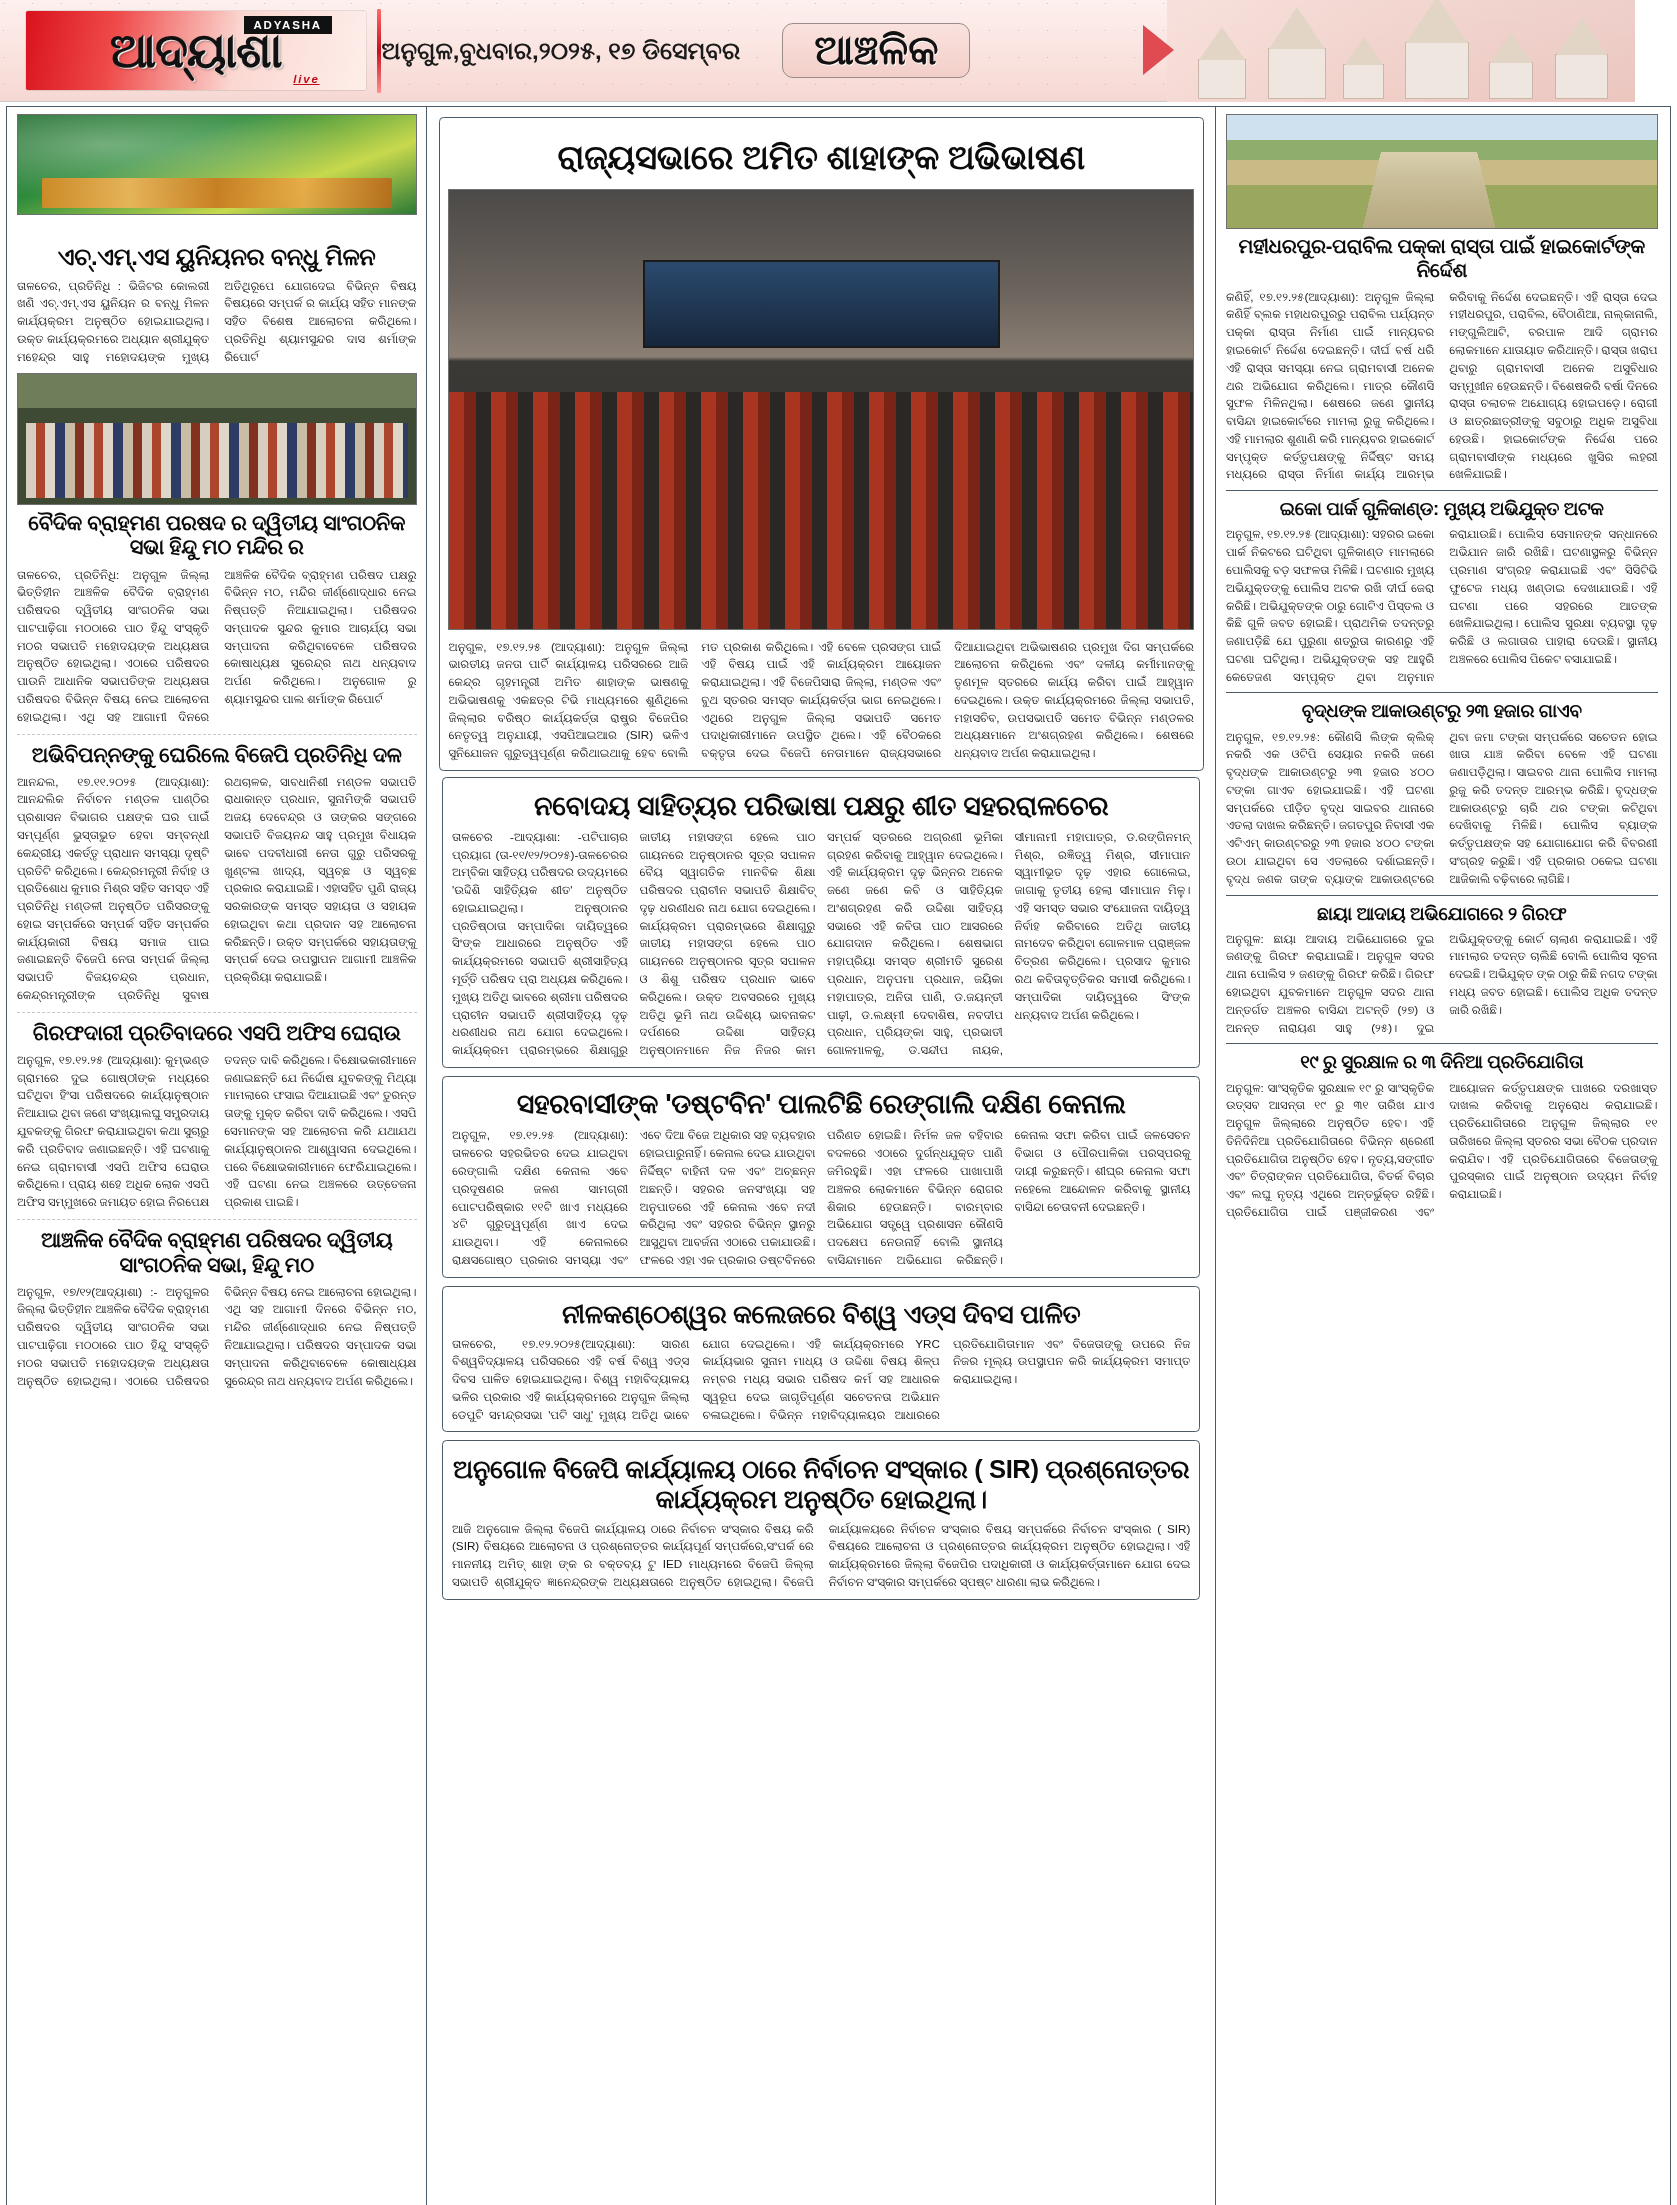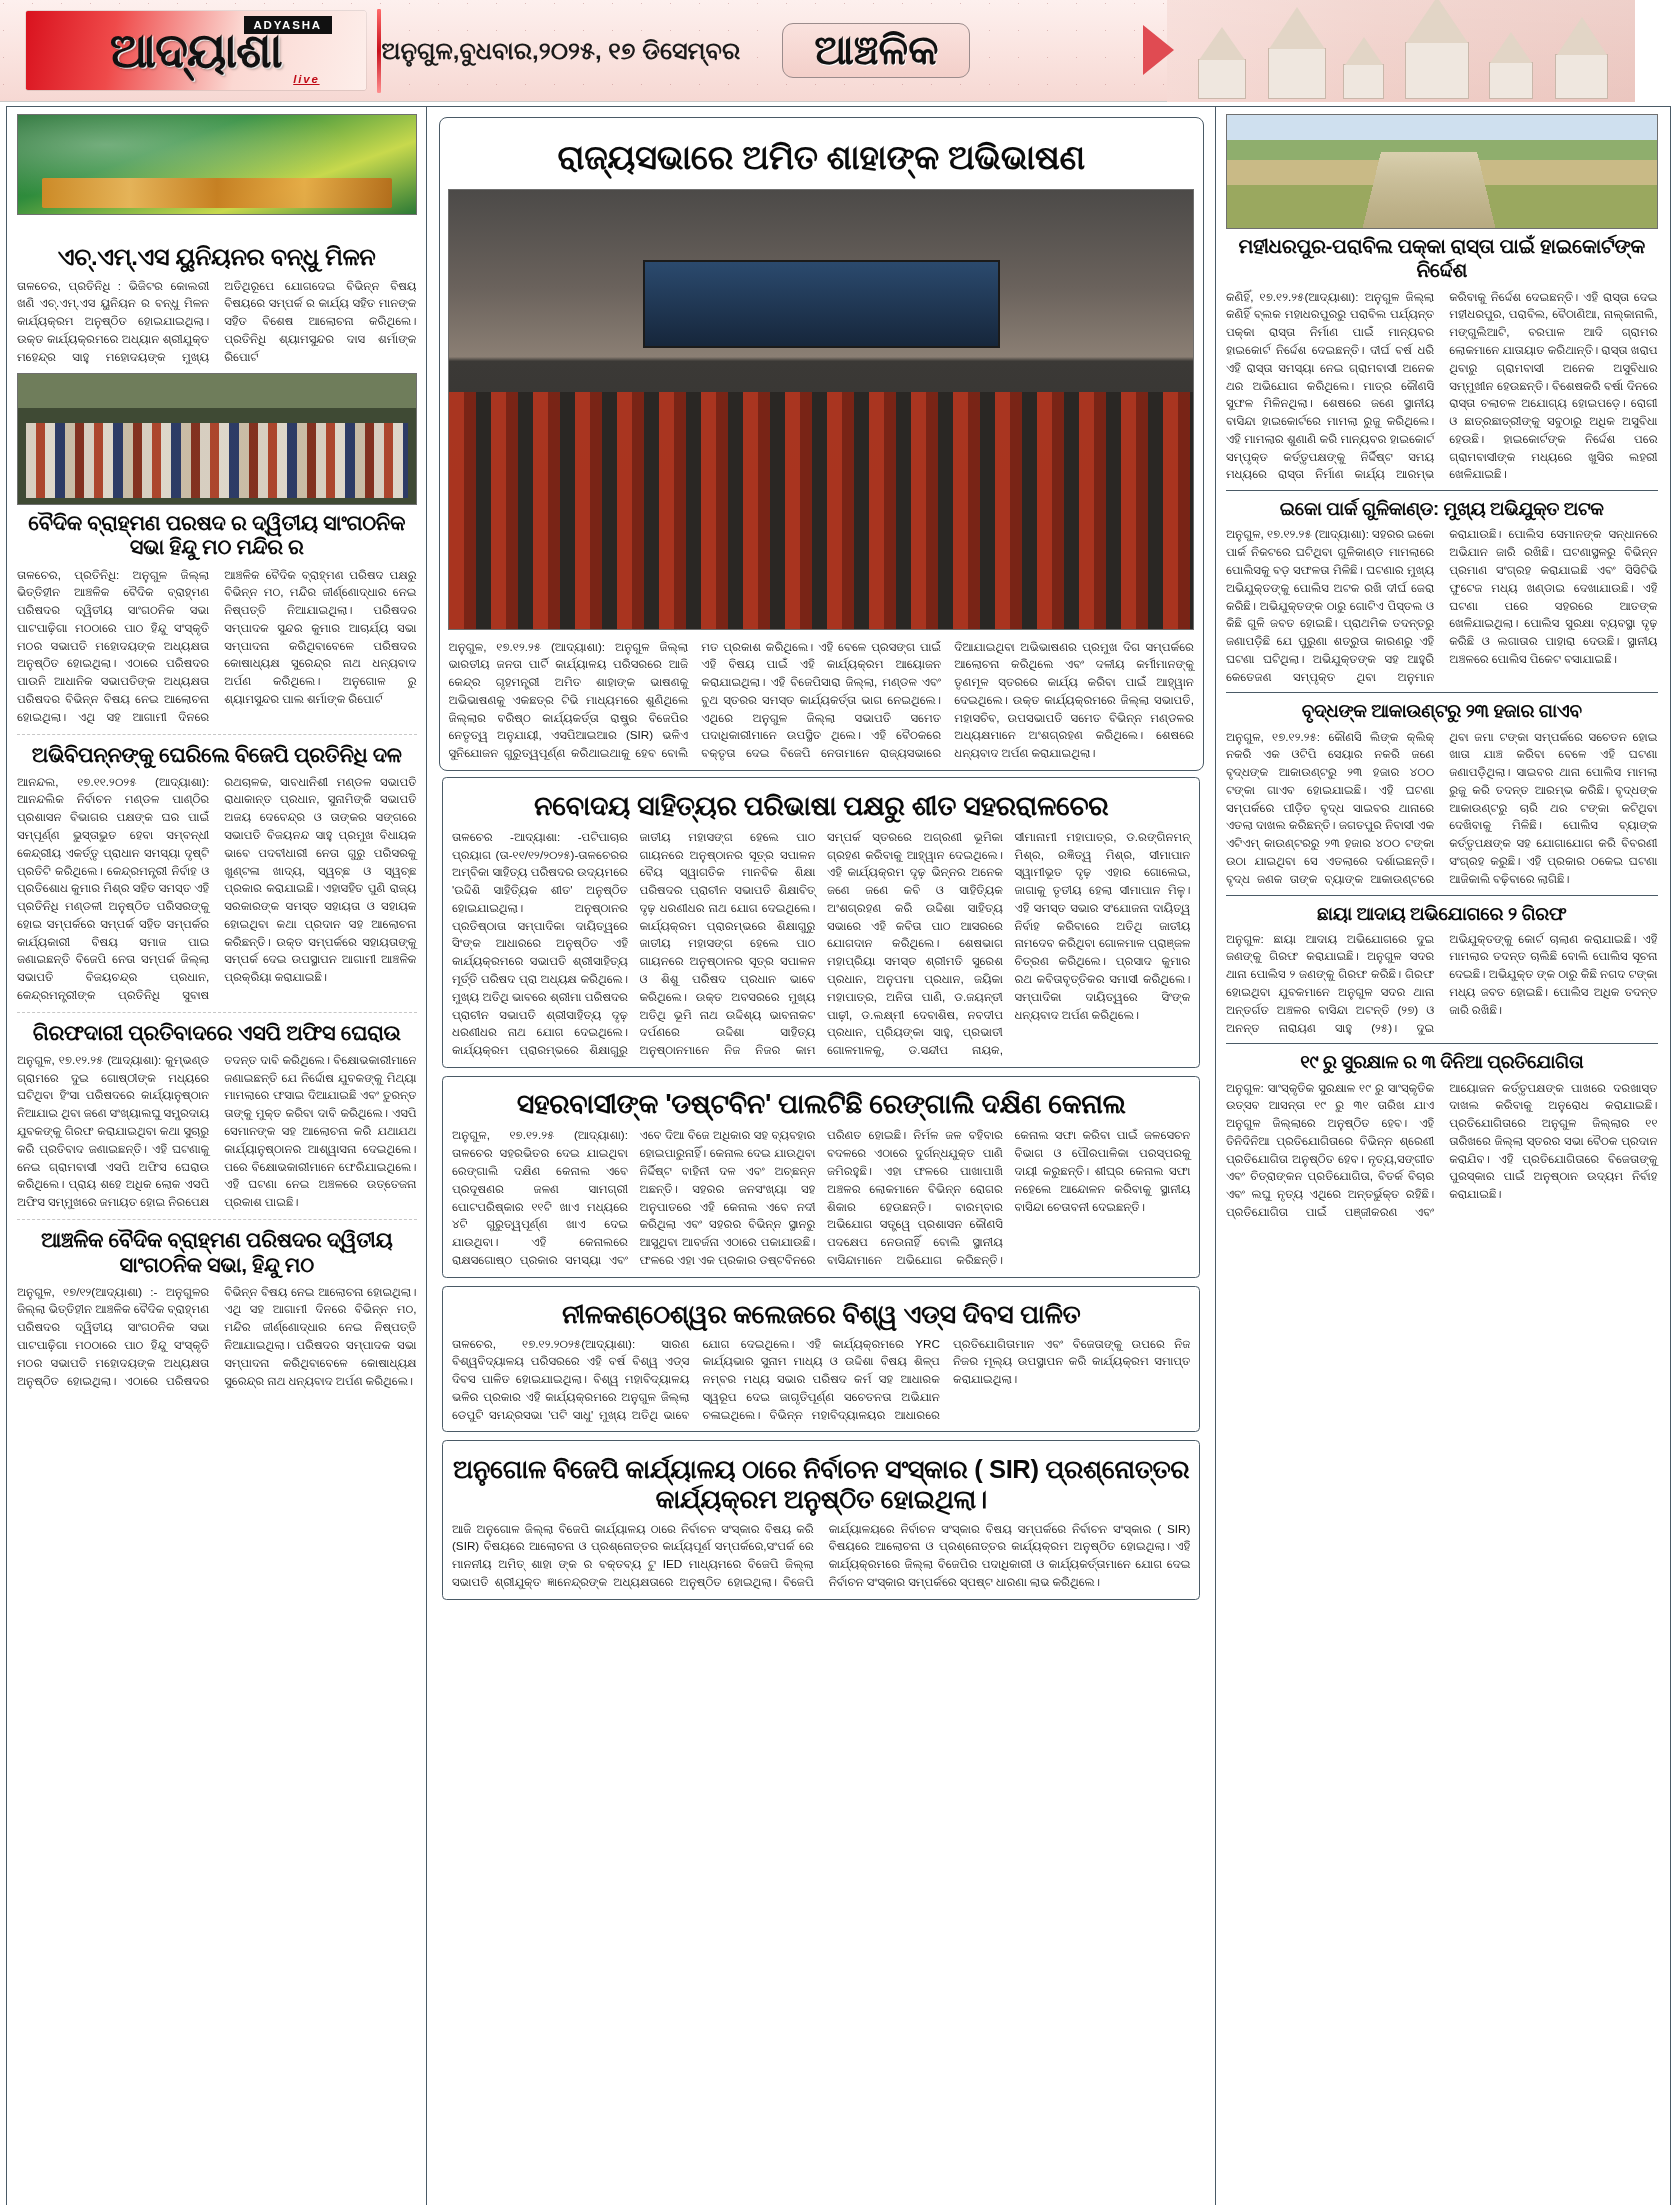--- a/index.html
+++ b/index.html
@@ -244,21 +244,21 @@
           <div class="hl hl-l2">ଆଞ୍ଚଳିକ ବୈଦିକ ବ୍ରାହ୍ମଣ ପରିଷଦର ଦ୍ୱିତୀୟ ସାଂଗଠନିକ ସଭା, ହିନ୍ଦୁ ମଠ</div>
           <div class="body cols2">ଅନୁଗୁଳ, ୧୭/୧୨(ଆଦ୍ୟାଶା) :- ଅନୁଗୁଳର ଜିଲ୍ଲା ଭିତ୍ତିହୀନ ଆଞ୍ଚଳିକ ବୈଦିକ ବ୍ରାହ୍ମଣ ପରିଷଦର ଦ୍ୱିତୀୟ ସାଂଗଠନିକ ସଭା ପାଟପାଢ଼ିଗା ମଠଠାରେ ପାଠ ହିନ୍ଦୁ ସଂସ୍କୃତି ମଠର ସଭାପତି ମହୋଦୟଙ୍କ ଅଧ୍ୟକ୍ଷତା ଅନୁଷ୍ଠିତ ହୋଇଥିଲା। ଏଠାରେ ପରିଷଦର ବିଭିନ୍ନ ବିଷୟ ନେଇ ଆଲୋଚନା ହୋଇଥିଲା। ଏଥି ସହ ଆଗାମୀ ଦିନରେ ବିଭିନ୍ନ ମଠ, ମନ୍ଦିର ଜୀର୍ଣ୍ଣୋଦ୍ଧାର ନେଇ ନିଷ୍ପତ୍ତି ନିଆଯାଇଥିଲା। ପରିଷଦର ସମ୍ପାଦକ ସଭା ସମ୍ପାଦନା କରିଥିବାବେଳେ କୋଷାଧ୍ୟକ୍ଷ ସୁରେନ୍ଦ୍ର ନାଥ ଧନ୍ୟବାଦ ଅର୍ପଣ କରିଥିଲେ।</div>
         </div>
 
       </div>
     </div>
 
     <div class="col col-mid">
       <div class="pad">
 
-        <div class="boxed" style="margin:2.6px 1.8px 6.2px;border-radius:8px;">
+        <div class="boxed" style="margin:2.6px 1.8px 6.2px;">
           <div class="boxed-inner">
             <div class="hl hl-lead">ରାଜ୍ୟସଭାରେ ଅମିତ ଶାହାଙ୍କ ଅଭିଭାଷଣ</div>
             <div class="photo ph-hall" style="height:441px;"></div>
             <div class="body cols3" style="margin-top:8px;">ଅନୁଗୁଳ, ୧୭.୧୨.୨୫ (ଆଦ୍ୟାଶା): ଅନୁଗୁଳ ଜିଲ୍ଲା ଭାରତୀୟ ଜନତା ପାର୍ଟି କାର୍ଯ୍ୟାଳୟ ପରିସରରେ ଆଜି କେନ୍ଦ୍ର ଗୃହମନ୍ତ୍ରୀ ଅମିତ ଶାହାଙ୍କ ଭାଷଣକୁ ଅଭିଭାଷଣକୁ ଏକଛତ୍ର ଟିଭି ମାଧ୍ୟମରେ ଶୁଣିଥିଲେ ଜିଲ୍ଲାର ବରିଷ୍ଠ କାର୍ଯ୍ୟକର୍ତ୍ତା ରାଷ୍ଟ୍ର ବିଜେପିର ନେତୃତ୍ୱ ଅନୁଯାୟୀ, ଏସପିଆଇଆର (SIR) ଭଳିଏ ସୁନିଯୋଜନ ଗୁରୁତ୍ୱପୂର୍ଣ୍ଣ କରିଥାଇଥାକୁ ହେବ ବୋଲି ମତ ପ୍ରକାଶ କରିଥିଲେ। ଏହି ବେଳେ ପ୍ରସଙ୍ଗ ପାଇଁ ଏହି ବିଷୟ ପାଇଁ ଏହି କାର୍ଯ୍ୟକ୍ରମ ଆୟୋଜନ କରାଯାଇଥିଲା। ଏହି ବିଜେପିସାରା ଜିଲ୍ଲା, ମଣ୍ଡଳ ଏବଂ ବୁଥ ସ୍ତରର ସମସ୍ତ କାର୍ଯ୍ୟକର୍ତ୍ତା ଭାଗ ନେଇଥିଲେ। ଏଥିରେ ଅନୁଗୁଳ ଜିଲ୍ଲା ସଭାପତି ସମେତ ପଦାଧିକାରୀମାନେ ଉପସ୍ଥିତ ଥିଲେ। ଏହି ବୈଠକରେ ବକ୍ତୃତା ଦେଇ ବିଜେପି ନେତାମାନେ ରାଜ୍ୟସଭାରେ ଦିଆଯାଇଥିବା ଅଭିଭାଷଣର ପ୍ରମୁଖ ଦିଗ ସମ୍ପର୍କରେ ଆଲୋଚନା କରିଥିଲେ ଏବଂ ଦଳୀୟ କର୍ମୀମାନଙ୍କୁ ତୃଣମୂଳ ସ୍ତରରେ କାର୍ଯ୍ୟ କରିବା ପାଇଁ ଆହ୍ୱାନ ଦେଇଥିଲେ। ଉକ୍ତ କାର୍ଯ୍ୟକ୍ରମରେ ଜିଲ୍ଲା ସଭାପତି, ମହାସଚିବ, ଉପସଭାପତି ସମେତ ବିଭିନ୍ନ ମଣ୍ଡଳର ଅଧ୍ୟକ୍ଷମାନେ ଅଂଶଗ୍ରହଣ କରିଥିଲେ। ଶେଷରେ ଧନ୍ୟବାଦ ଅର୍ପଣ କରାଯାଇଥିଲା।</div>
           </div>
         </div>
 
         <div class="boxed">
           <div class="boxed-inner">
             <div class="hl hl-m1">ନବୋଦୟ ସାହିତ୍ୟର ପରିଭାଷା ପକ୍ଷରୁ ଶୀତ ସହରରାଳଚେର</div>

